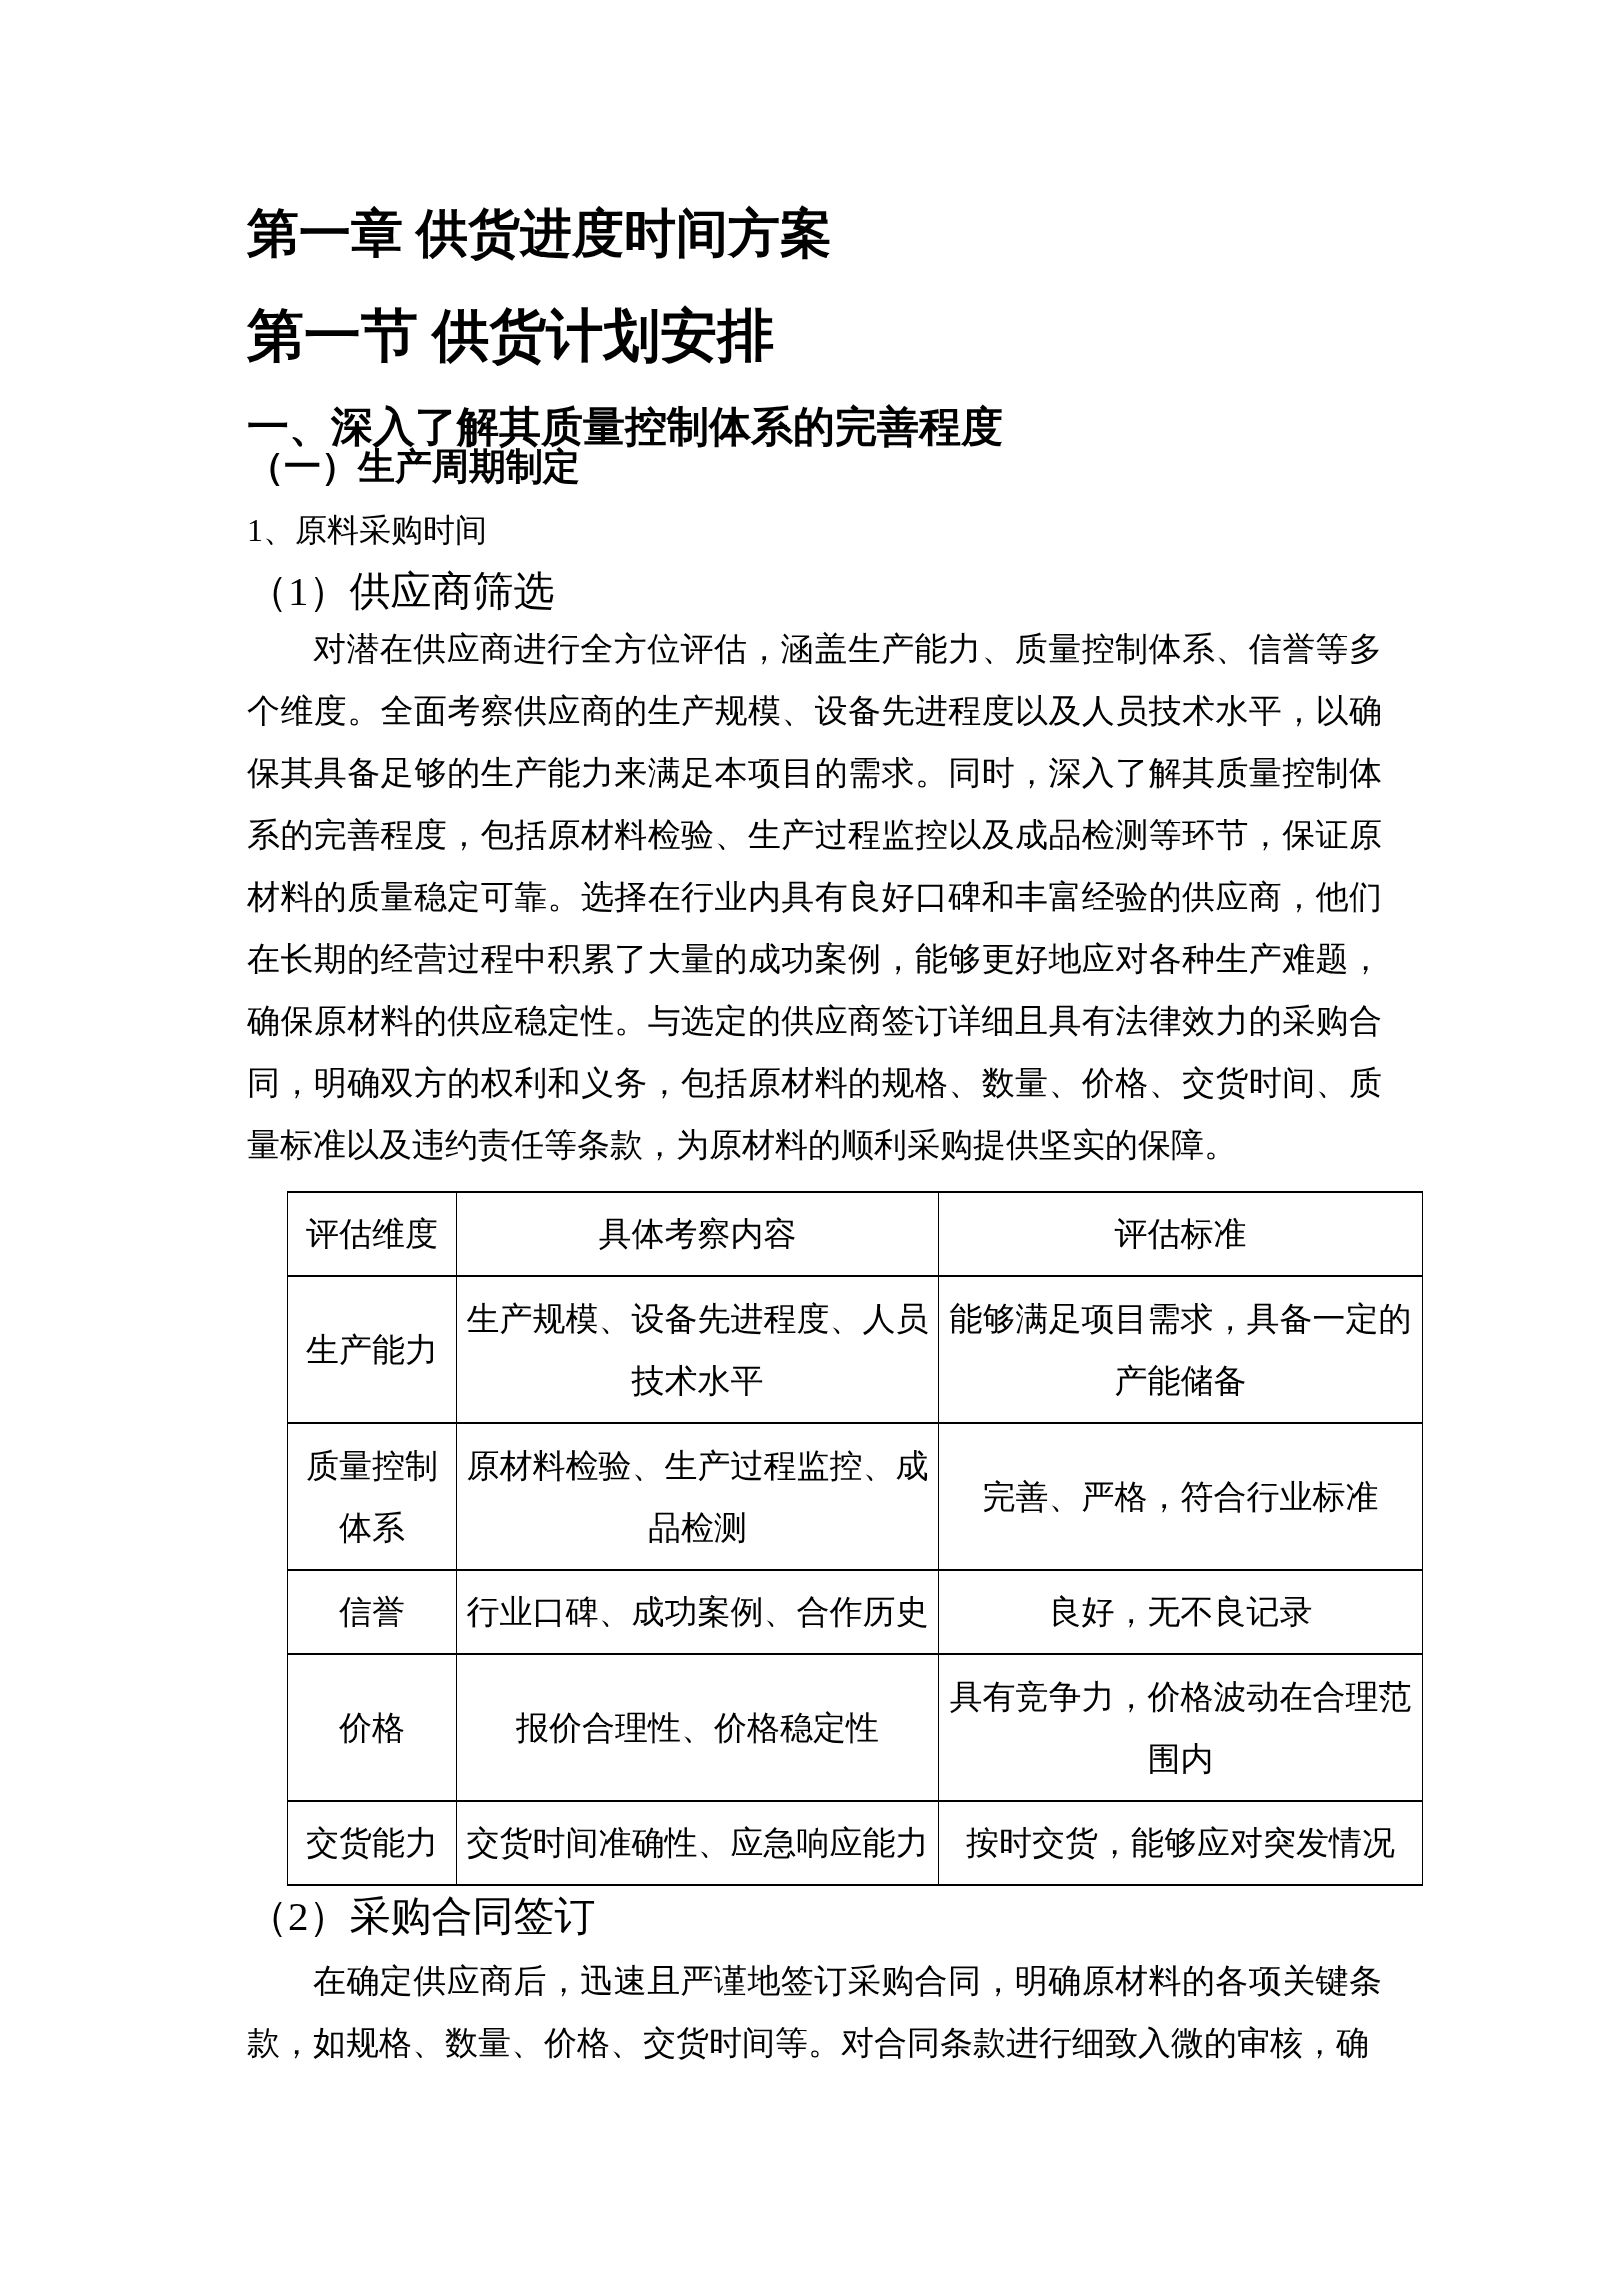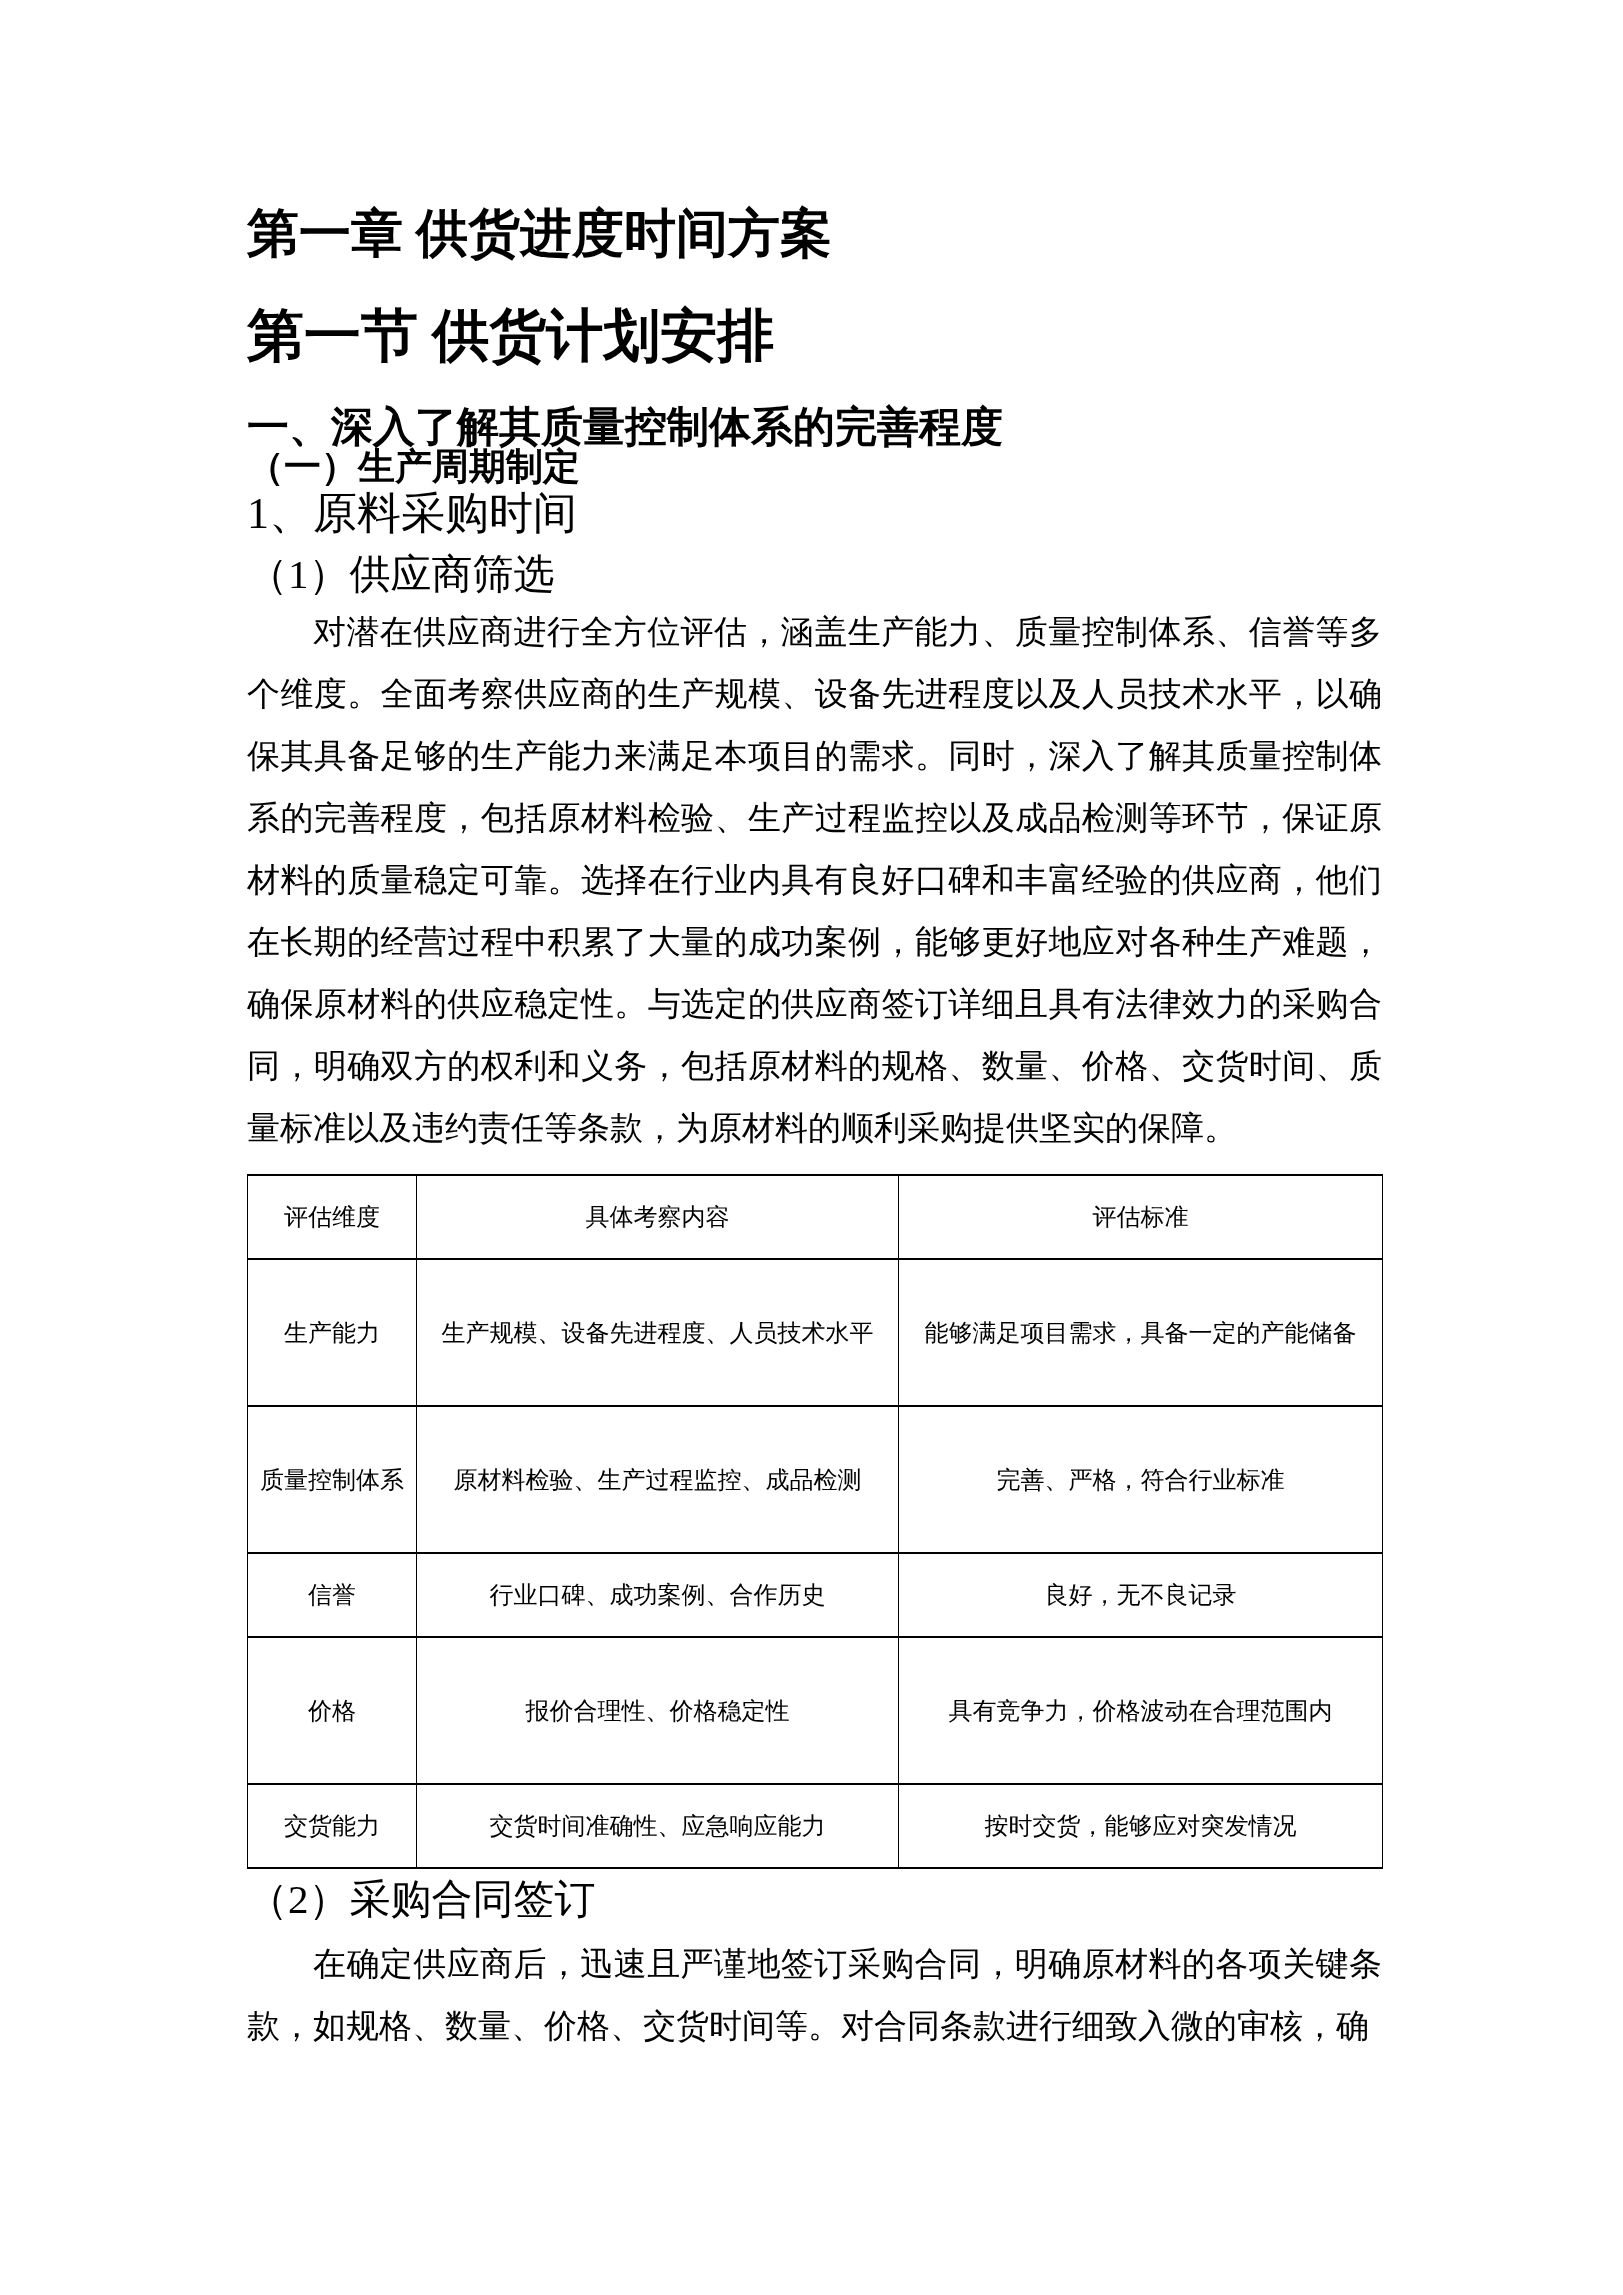--- a/index.html
+++ b/index.html
@@ -17,40 +17,41 @@
     left: 247px;
     top: 0;
     width: 1135px;
   }
   .content > * { margin: 0; padding: 0; }
 
   .h1 { font-size: 52px; line-height: 52px; font-weight: bold; margin-top: 208px; }
   .h2 { font-size: 57px; line-height: 44px; font-weight: bold; margin-top: 54px; }
   .h3 { font-size: 42px; line-height: 42px; font-weight: bold; margin-top: 48px; }
   .h4 { font-size: 37px; line-height: 37px; font-weight: bold; }
-  .h5 { font-size: 44px; line-height: 33px; font-weight: normal; margin-top: 12px; }
+  .h5 { font-size: 32px; line-height: 33px; font-weight: normal; margin-top: 29px; }
   .h6 { font-size: 41px; line-height: 33px; font-weight: normal; margin-top: 27.5px; }
 
   .body-par {
     font-size: 33px;
     line-height: 62px;
     text-align: justify;
     text-indent: 2em;
     margin-top: 10.5px;
     word-break: normal;
   }
   .body-par.p2 { margin-top: 17.7px; }
   .h6.after-table { margin-top: 13.7px; }
 
   table.eval {
     margin-top: 15px;
     border-collapse: collapse;
     table-layout: fixed;
     width: 1135px;
-    font-size: 24px;
+    font-size: 33px;
+    margin-left: 40px;
   }
   table.eval col.c1 { width: 169px; }
   table.eval col.c2 { width: 482px; }
   table.eval col.c3 { width: 484px; }
   table.eval td {
     border-top: 2.6px solid #000;
     border-bottom: 2.6px solid #000;
     border-left: 1.3px solid #000;
     border-right: 1.3px solid #000;
     text-align: center;

